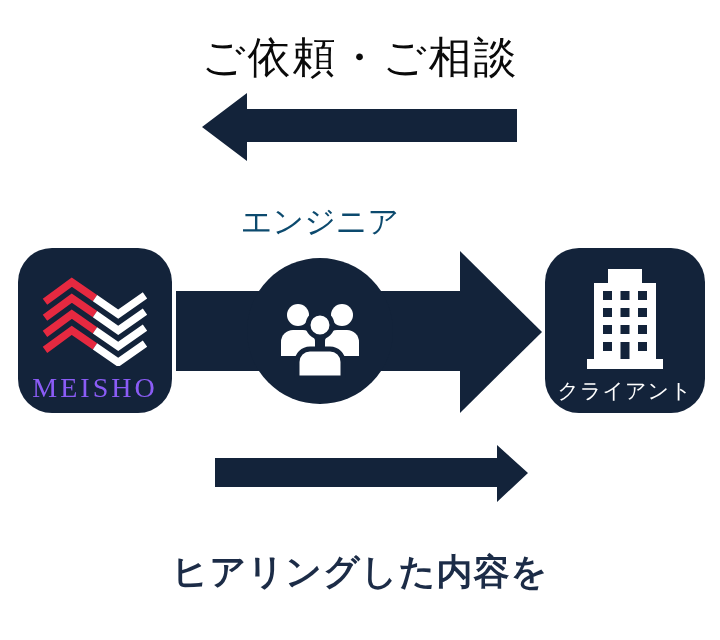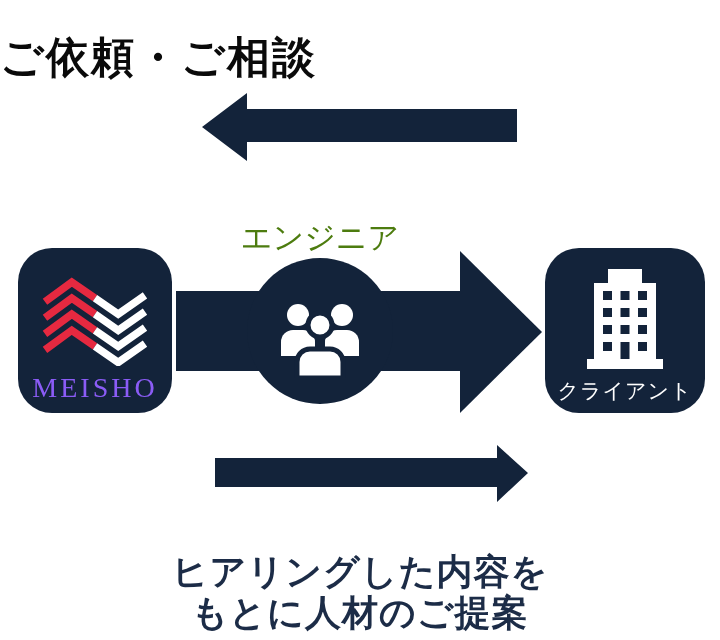--- a/index.html
+++ b/index.html
@@ -1,30 +1,30 @@
 <!DOCTYPE html>
 <html><head>
 <meta charset="utf-8">
 <style>
   html,body{margin:0;padding:0;background:#fff;}
   .stage{
     position:relative;width:720px;height:640px;background:#fff;overflow:hidden;
     font-family:"Liberation Sans",sans-serif;
   }
   .title{
-    position:absolute;top:29px;left:0;width:720px;text-align:left;
-    font-size:43px;font-weight:700;letter-spacing:2px;color:#0A0A0A;
+    position:absolute;top:29px;left:0;width:720px;text-align:center;
+    font-size:43px;font-weight:400;letter-spacing:2px;color:#0A0A0A;
   }
   .arrow-svg{position:absolute;display:block;}
   .arrow-left{left:200px;top:91px;}
   .arrow-right{left:214px;top:443px;}
   .arrowhead{left:460px;top:249px;}
   .eng-label{
-    position:absolute;top:217px;left:320px;transform:translateX(-50%);
-    font-size:31px;color:#4d7c0f;white-space:nowrap;
+    position:absolute;top:201px;left:320px;transform:translateX(-50%);
+    font-size:31px;color:#0c4a6e;white-space:nowrap;
   }
   .band{position:absolute;left:176px;top:291px;width:286px;height:80px;background:#13233A;}
   .circle{
     position:absolute;left:247px;top:258px;width:146px;height:146px;border-radius:50%;
     background:#13233A;display:flex;align-items:center;justify-content:center;
   }
   .circle svg{margin-top:10px;}
   .card{
     position:absolute;top:248px;height:165px;background:#13233A;border-radius:34px;
   }
@@ -117,16 +117,15 @@
     </svg>
     <div class="client-text">クライアント</div>
   </div>
 
   <svg class="arrow-svg arrow-right" width="316" height="61" viewBox="0 0 316 61">
     <polygon points="1,15 283,15 283,2 314,30 283,59 283,44 1,44" fill="#13233A"></polygon>
   </svg>
 
   <div class="bottom-text">
     <span>ヒアリングした内容を</span><br>
-    <span>もとに人材のご提案</span>
   </div>
 
 </div>
 
 </body></html>

